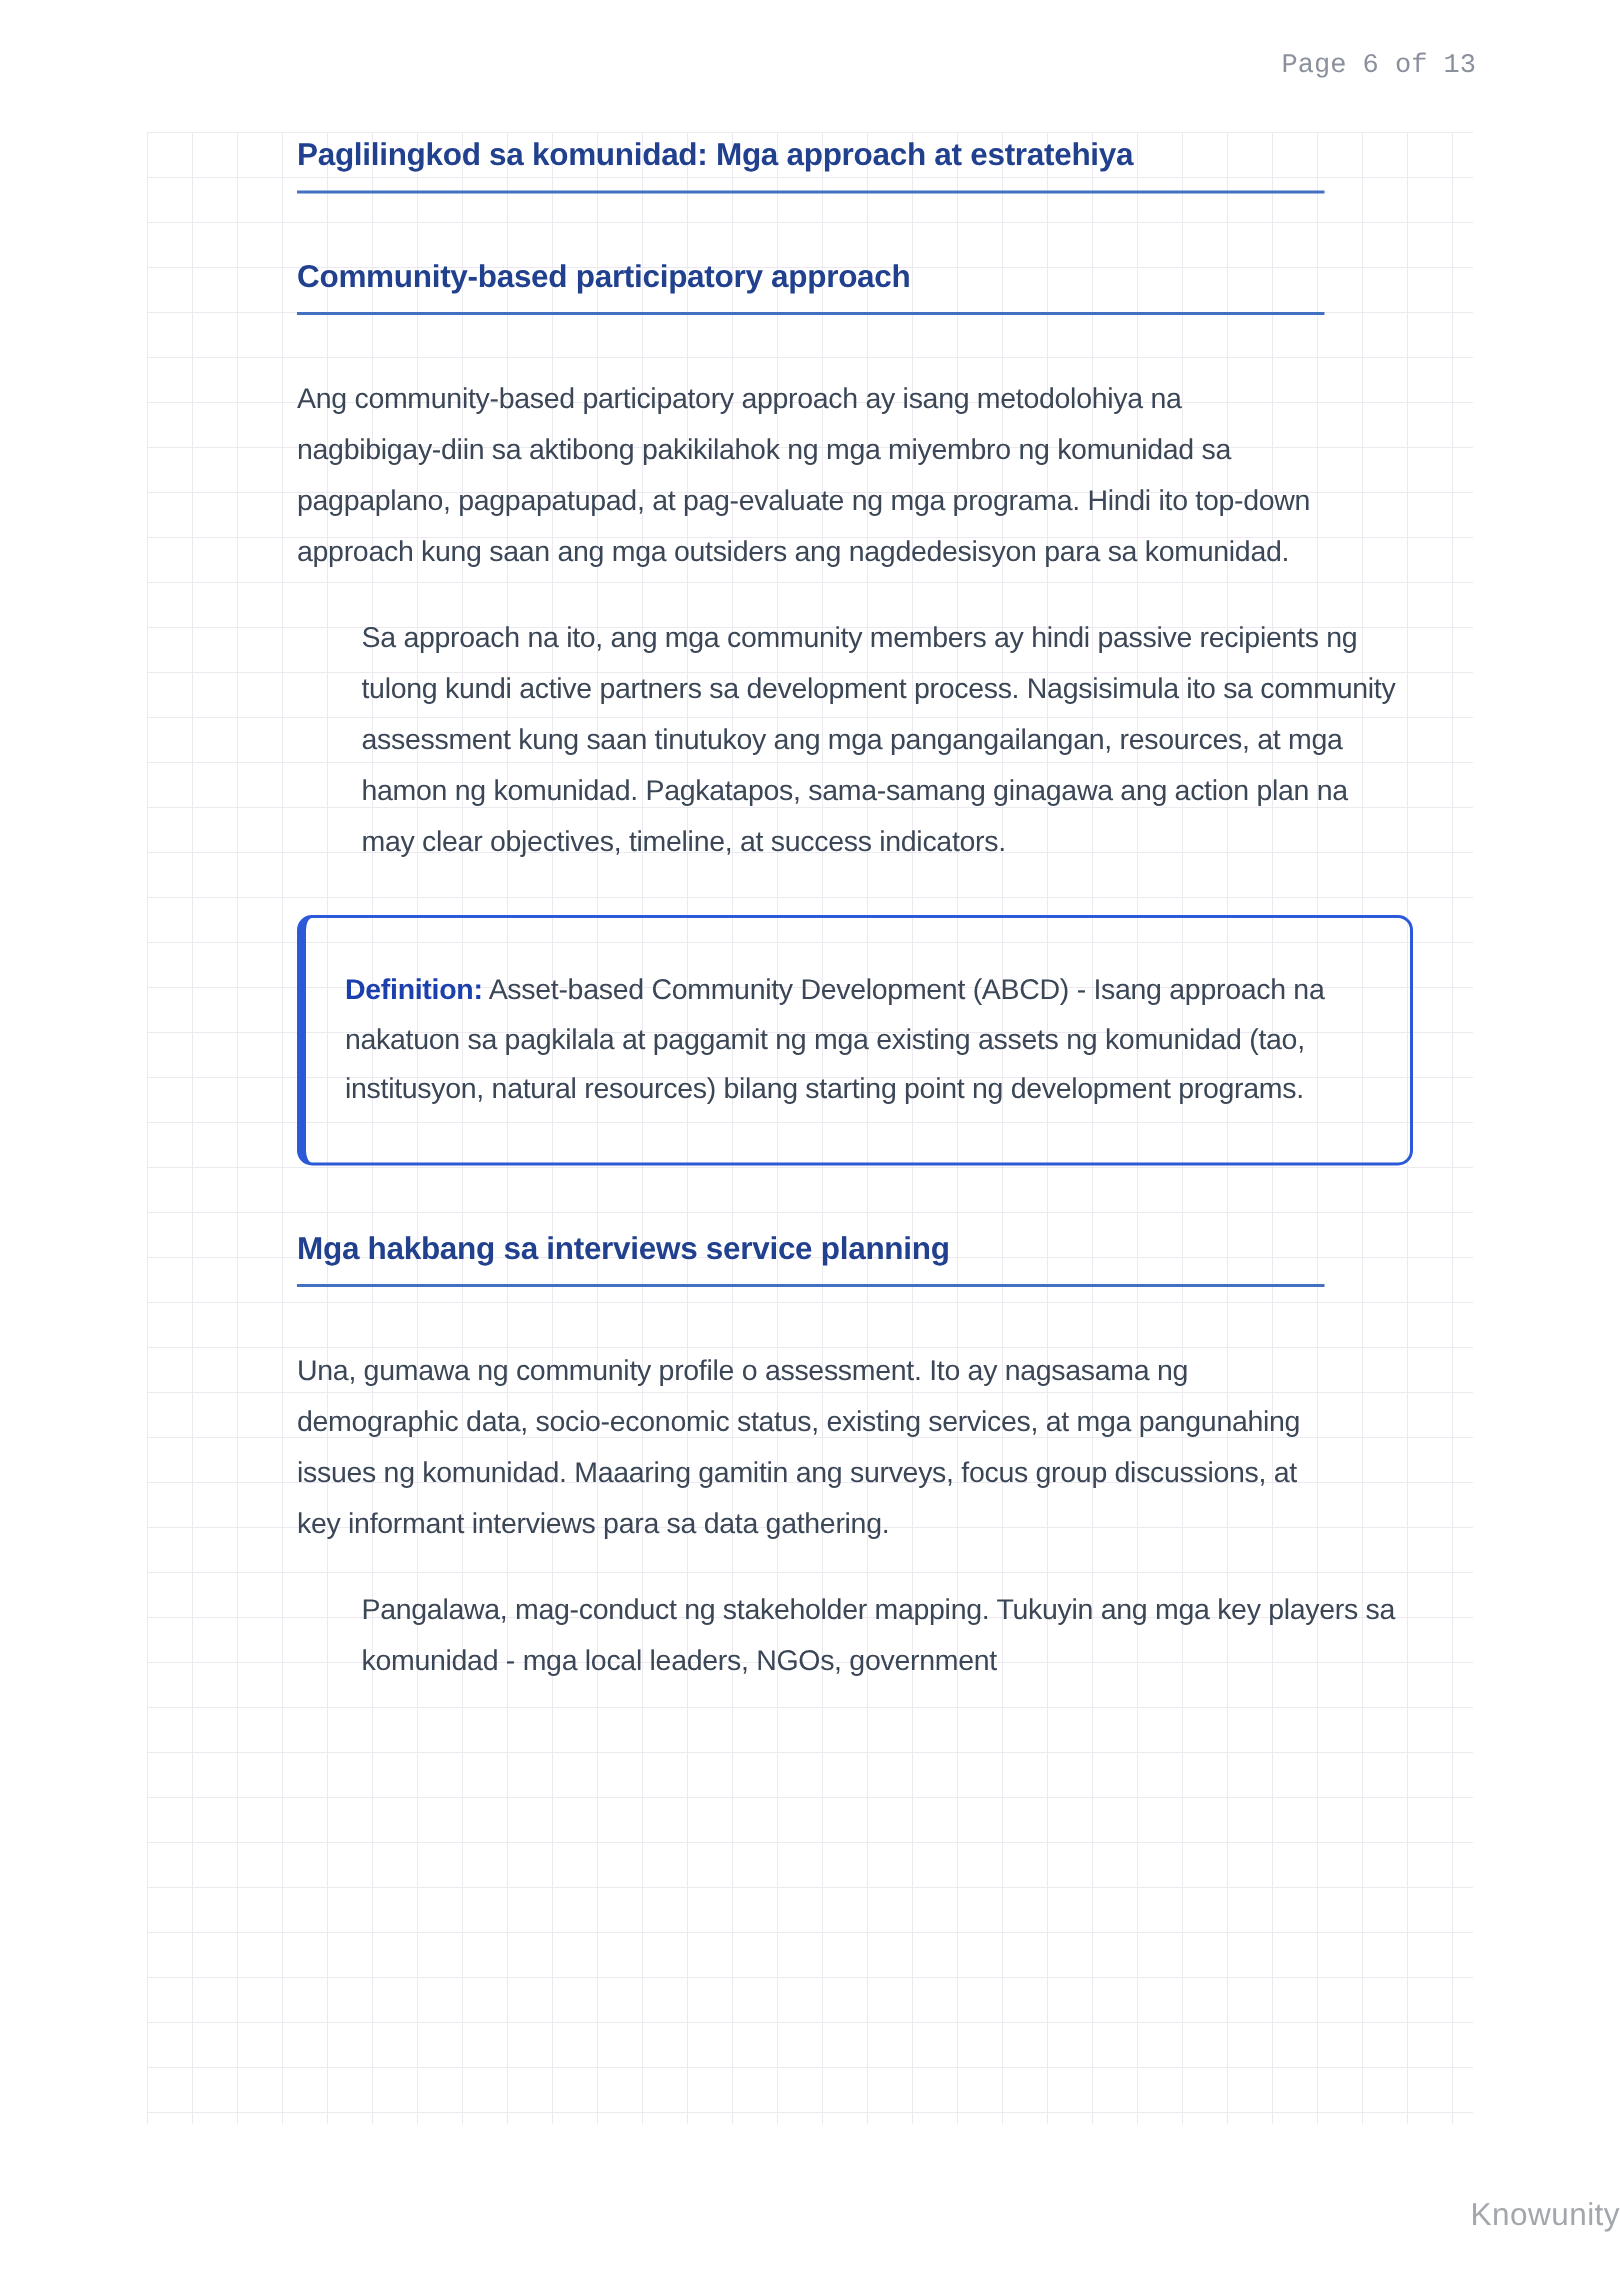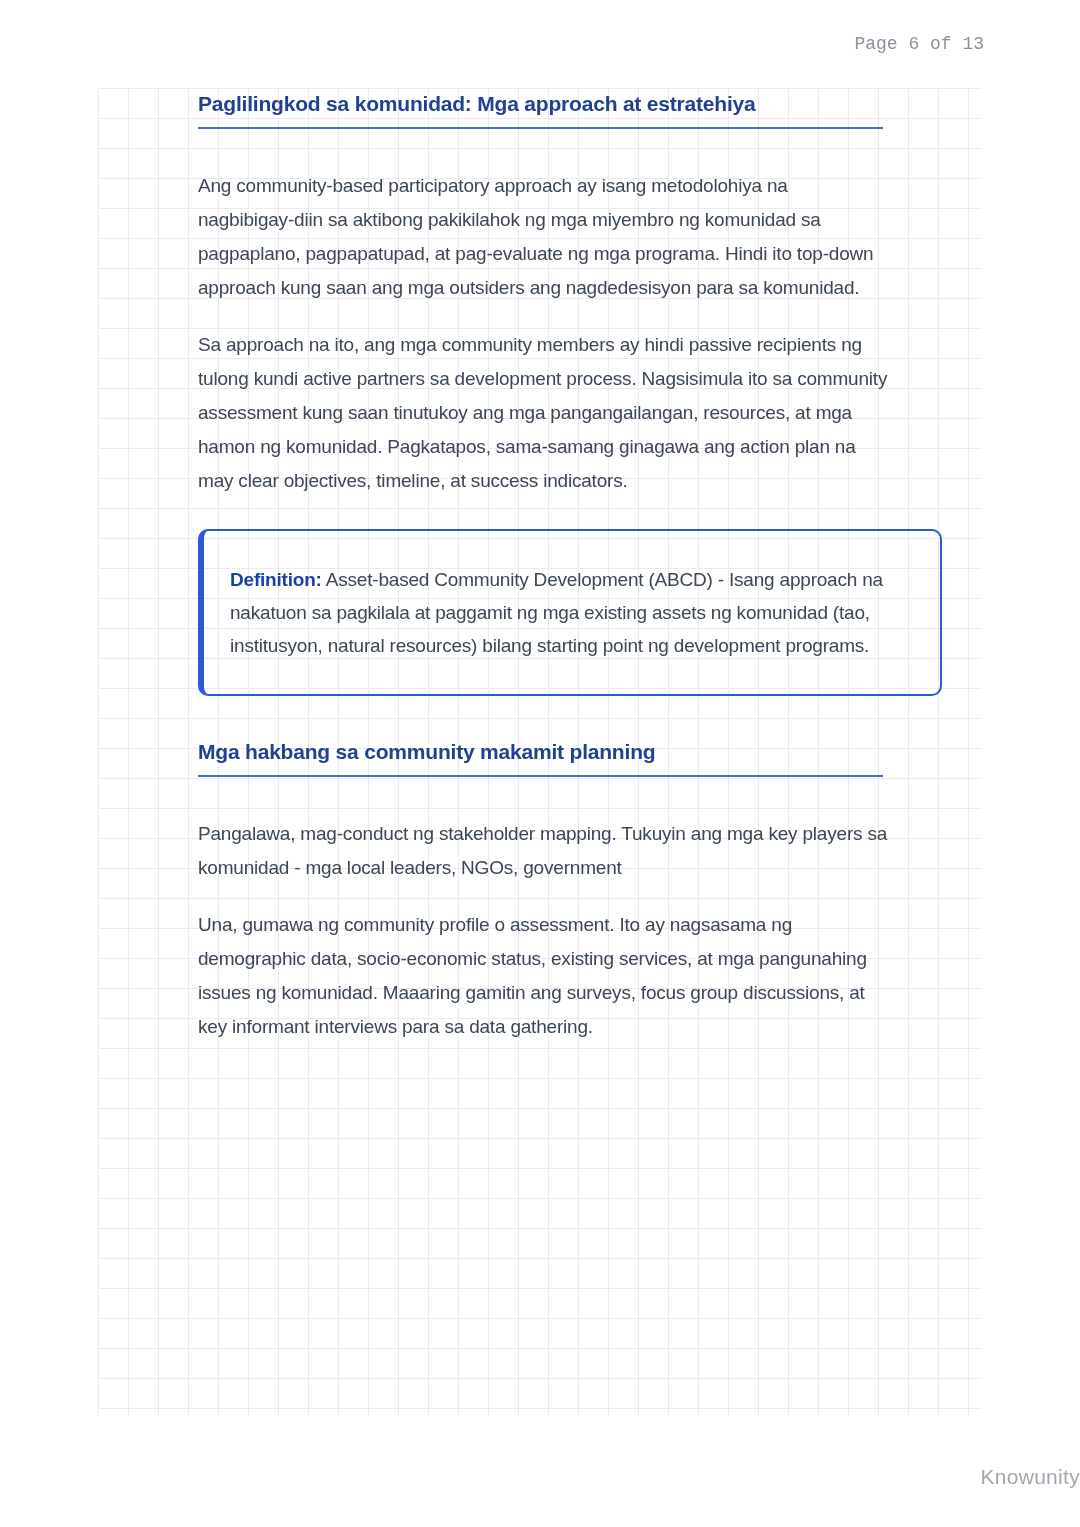--- a/index.html
+++ b/index.html
@@ -42,21 +42,21 @@
   .section-heading.h2 { margin-top: 44px; }
   .section-heading.h3 { margin-top: 44px; }
   .para {
     width: 690px;
     margin-top: 40px;
     color: #3b4656;
     font-size: 19px;
     line-height: 34px;
     letter-spacing: -0.2px;
   }
-  .para + .para { margin-top: 23px; }
+  .para + .para { margin-top: 23px; margin-left: 43px; }
   .definition-box {
     width: 744px;
     margin-top: 31px;
     border: 2px solid #2b59d8;
     border-left: 6px solid #2b59d8;
     border-radius: 10px;
     padding: 32px 34px 32px 26px;
     color: #3b4656;
     font-size: 19px;
     line-height: 33px;
@@ -79,27 +79,28 @@
 </head>
 <body>
 
 <div class="page-number">Page 6 of 13</div>
 
 <div class="sheet">
   <div class="content">
 
     <div class="section-heading">Paglilingkod sa komunidad: Mga approach at estratehiya</div>
 
+    <div class="section-heading h2">Community-based participatory approach</div>
     <p class="para">Ang community-based participatory approach ay isang metodolohiya na nagbibigay-diin sa aktibong pakikilahok ng mga miyembro ng komunidad sa pagpaplano, pagpapatupad, at pag-evaluate ng mga programa. Hindi ito top-down approach kung saan ang mga outsiders ang nagdedesisyon para sa komunidad.</p>
     <p class="para">Sa approach na ito, ang mga community members ay hindi passive recipients ng tulong kundi active partners sa development process. Nagsisimula ito sa community assessment kung saan tinutukoy ang mga pangangailangan, resources, at mga hamon ng komunidad. Pagkatapos, sama-samang ginagawa ang action plan na may clear objectives, timeline, at success indicators.</p>
 
     <div class="definition-box">
       <span class="definition-label">Definition:</span><span> Asset-based Community Development (ABCD) - Isang approach na nakatuon sa pagkilala at paggamit ng mga existing assets ng komunidad (tao, institusyon, natural resources) bilang starting point ng development programs.</span>
     </div>
 
-    <div class="section-heading h3">Mga hakbang sa community makamit planning</div>
+    <div class="section-heading h3">Mga hakbang sa interviews service planning</div>
+    <p class="para">Una, gumawa ng community profile o assessment. Ito ay nagsasama ng demographic data, socio-economic status, existing services, at mga pangunahing issues ng komunidad. Maaaring gamitin ang surveys, focus group discussions, at key informant interviews para sa data gathering.</p>
     <p class="para">Pangalawa, mag-conduct ng stakeholder mapping. Tukuyin ang mga key players sa komunidad - mga local leaders, NGOs, government</p>
-    <p class="para">Una, gumawa ng community profile o assessment. Ito ay nagsasama ng demographic data, socio-economic status, existing services, at mga pangunahing issues ng komunidad. Maaaring gamitin ang surveys, focus group discussions, at key informant interviews para sa data gathering.</p>
 
   </div>
 </div>
 
 <div class="footer-brand">Knowunity</div>
 
 </body></html>

